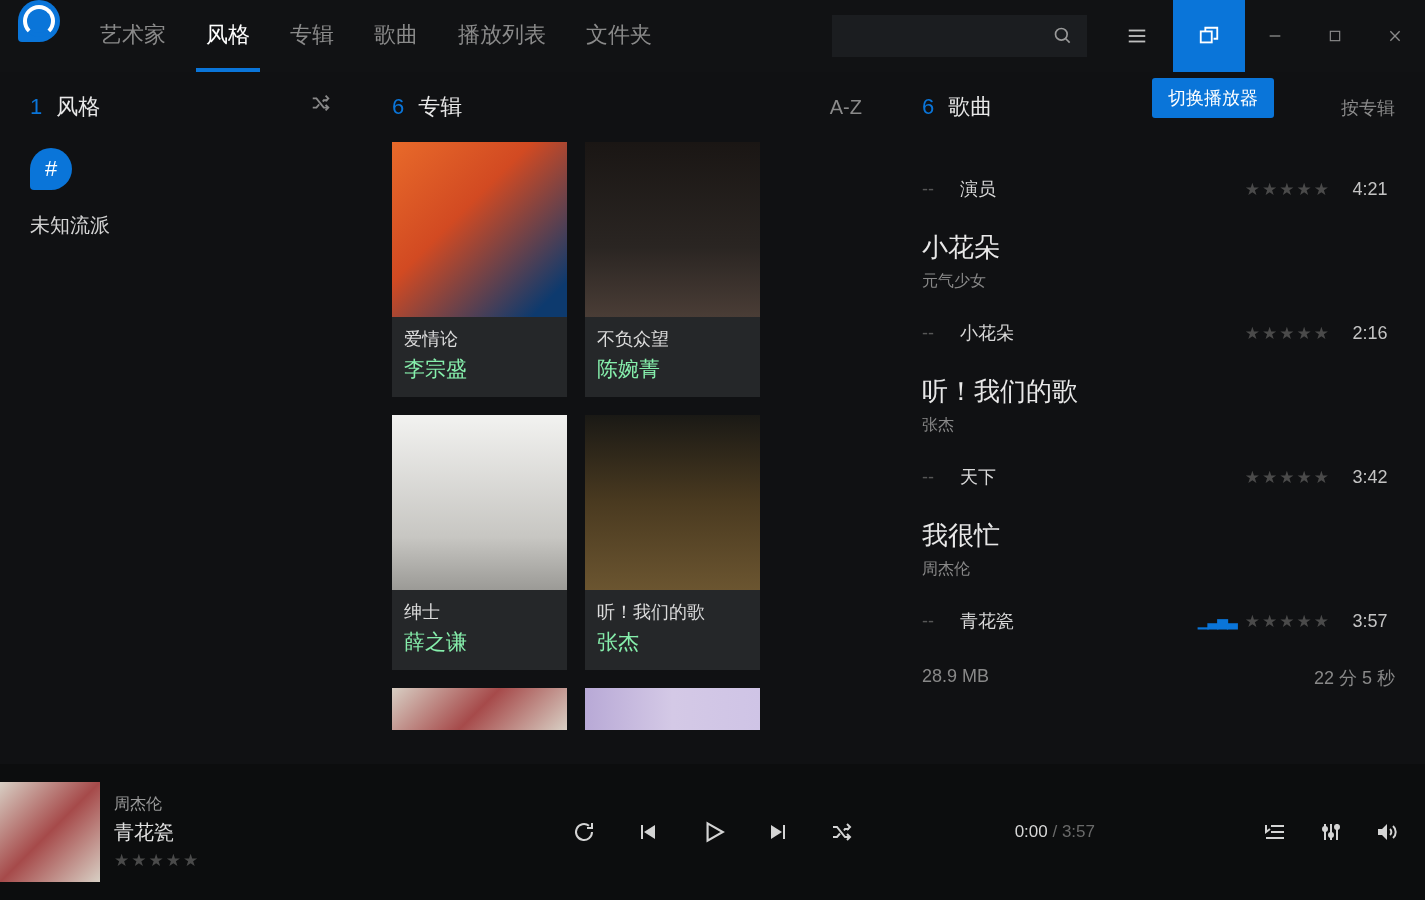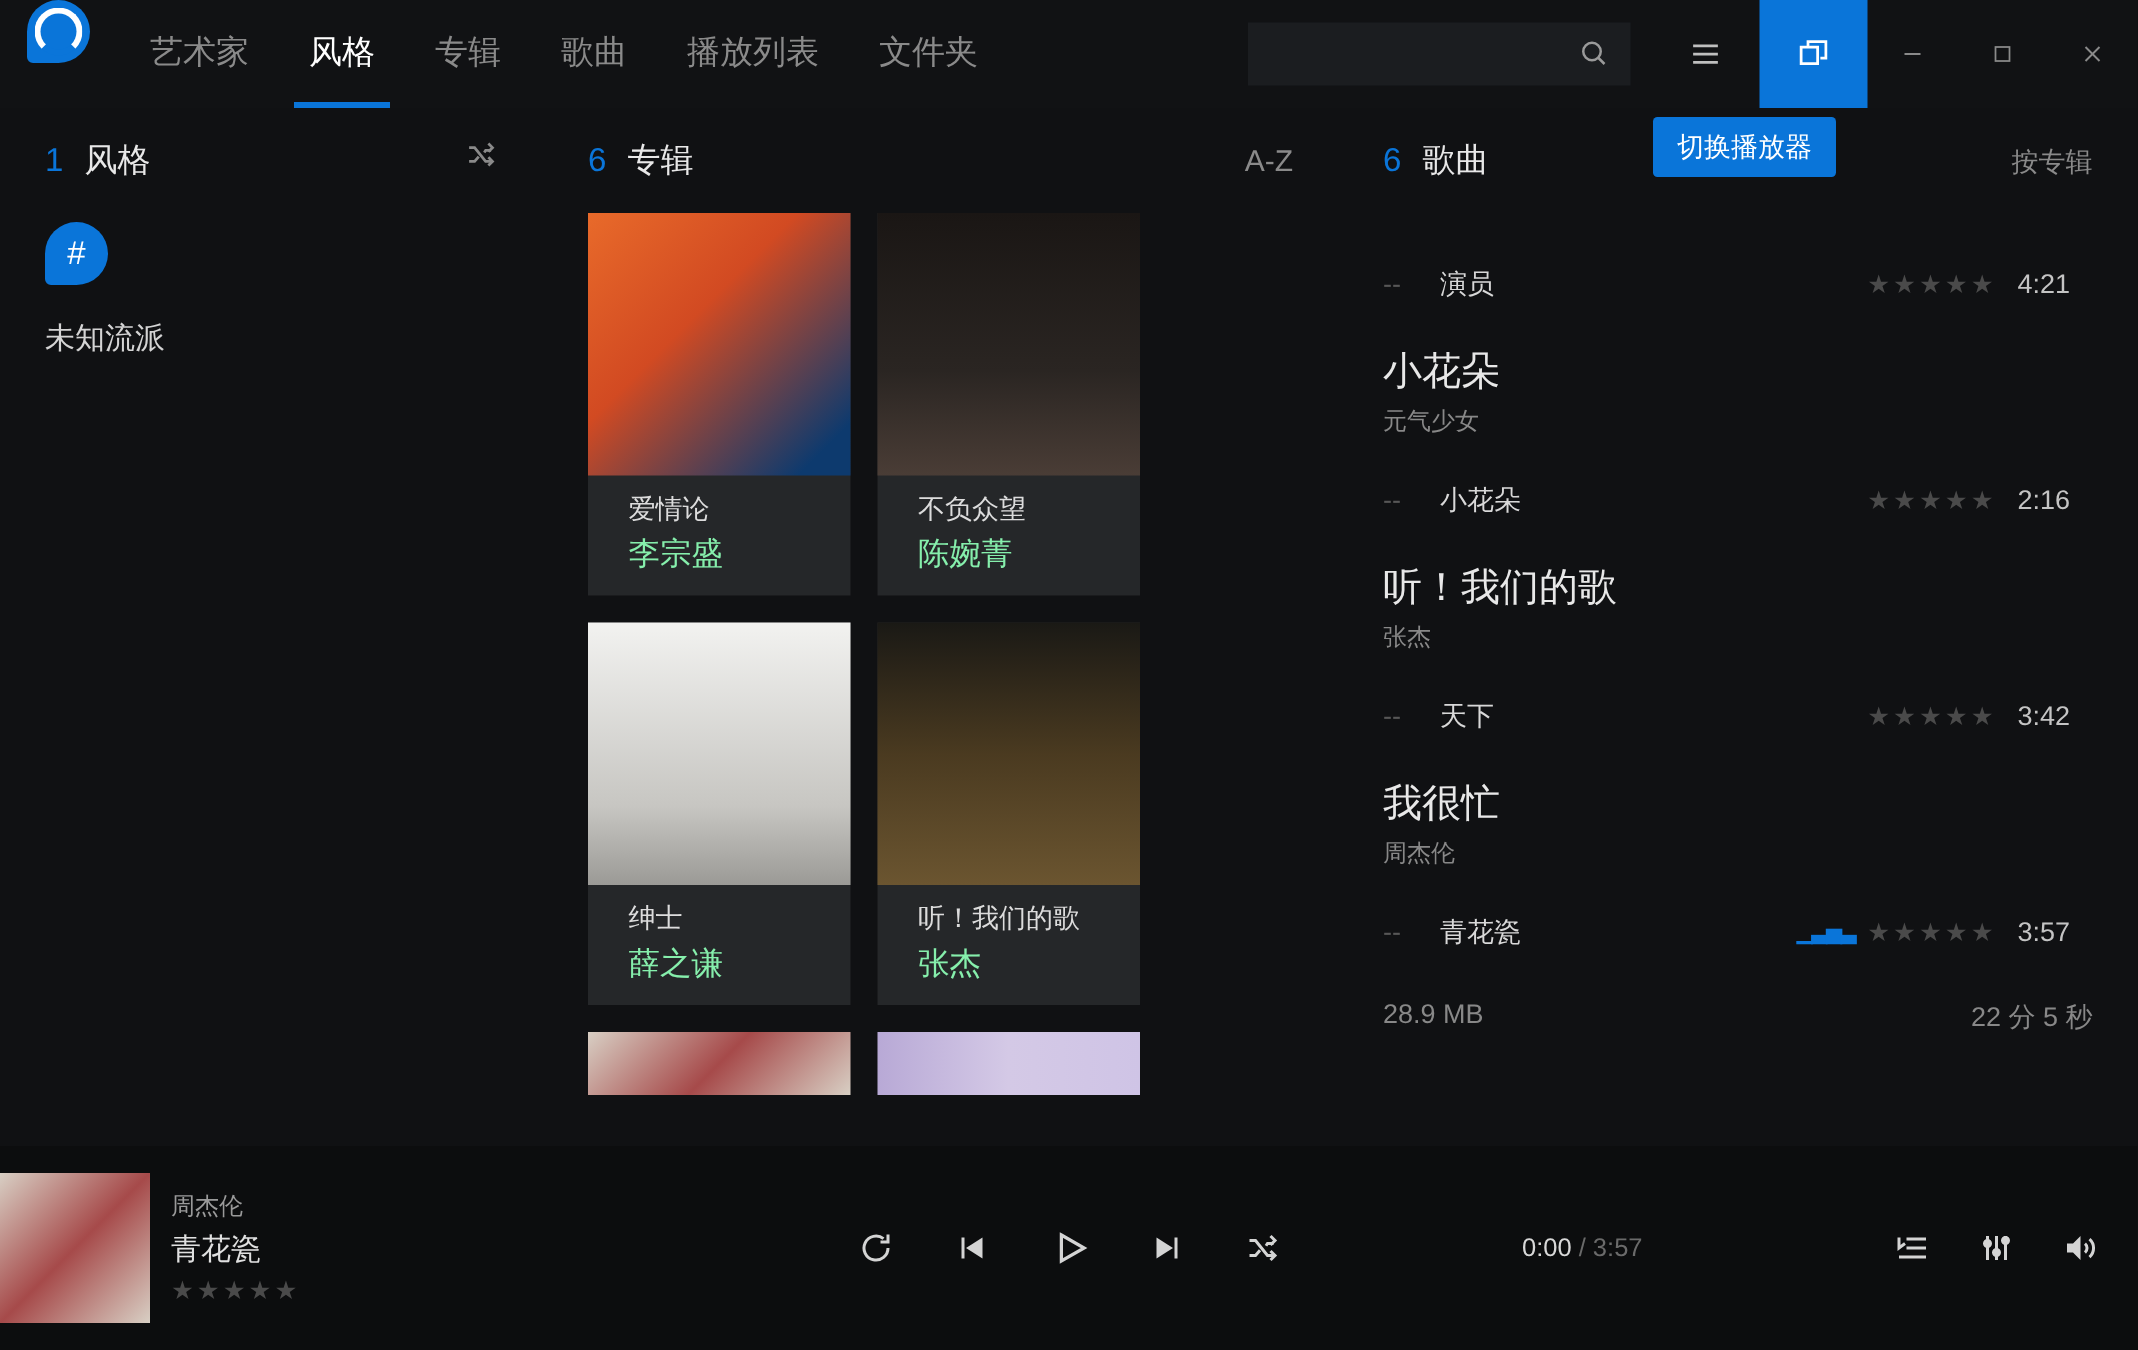--- a/index.html
+++ b/index.html
@@ -62,21 +62,21 @@
   }
   .top-btn.accent { background:#0a75d9; color:#fff; }
   .win-btn {
     width: 60px; height: 72px;
     display:flex; align-items:center; justify-content:center;
     cursor:pointer; color:#8a8a8a;
   }
   
   .tooltip {
     position: absolute;
-    top: 78px; left: 1102px;
+    top: 78px; left: 1152px;
     background: #0a75d9;
     color: #fff;
     font-size: 18px;
     padding: 8px 16px;
     border-radius: 3px;
     z-index: 10;
   }
   
   .content {
     position: absolute; top:72px; bottom:136px; left:0; right:0;
@@ -123,40 +123,40 @@
     display:flex; align-items:center; justify-content:center;
     font-size:12px; color:#888;
   }
   .cover-0 { background: linear-gradient(135deg,#e86a2a 0%,#d24a22 40%,#0d3a6e 90%); }
   .cover-1 { background: linear-gradient(180deg,#1a1614 0%,#2a2522 60%,#4a3d36 100%); }
   .cover-2 { background: linear-gradient(180deg,#f2f2f0 0%,#c7c6c2 70%,#9b9a96 100%); }
   .cover-3 { background: linear-gradient(180deg,#1a1915 0%,#4a3a20 50%,#6b5530 100%); }
   .cut .album-cover { height:42px; }
   .cover-4 { background: linear-gradient(135deg,#d8cfc4 0%,#a64a4a 50%,#d8cfc4 100%); }
   .cover-5 { background: linear-gradient(90deg,#b8a9d6 0%,#d4c9e6 50%,#cfc4e6 100%); }
-  .album-meta { padding:10px 12px 14px 27px; }
+  .album-meta { padding:10px 12px 14px 12px; }
   .album-title { color:#dcdcdc; font-size:18px; }
   .album-artist { color:#86efac; font-size:21px; margin-top:4px; }
   
   .song-section-title {
     color:#e8e8e8; font-size: 26px; font-weight:400;
   }
   .song-section-artist {
     color:#888; font-size:16px; margin-top:6px; margin-bottom:16px;
   }
   .song-row {
     display:flex; align-items:center;
     height:50px; font-size:18px;
     cursor:pointer;
   }
   .song-track { color:#575757; width:38px; }
   .song-name { color:#d8d8d8; flex:1; }
   .song-play-ind { color:#0a75d9; font-size:14px; letter-spacing:-1px; margin-right:8px;}
   .song-stars { color:#4a4a4a; letter-spacing:2px; font-size:17px; margin-right:14px; }
-  .song-time { color:#c4c4c4; width:50px; text-align:left; }
+  .song-time { color:#c4c4c4; width:50px; text-align:center; }
   .footer-line {
     display:flex; color:#888; font-size:18px; margin-top:20px;gap:32px;
   }
   .footer-line .r { margin-left:auto; }
   .right-sort { color:#8a8a8a; font-size:18px; margin-left:auto;}
   
   .player {
     position:absolute; left:0; right:0; bottom:0; height:136px;
     background:#0c0d0e;
     display:flex; align-items:center;

